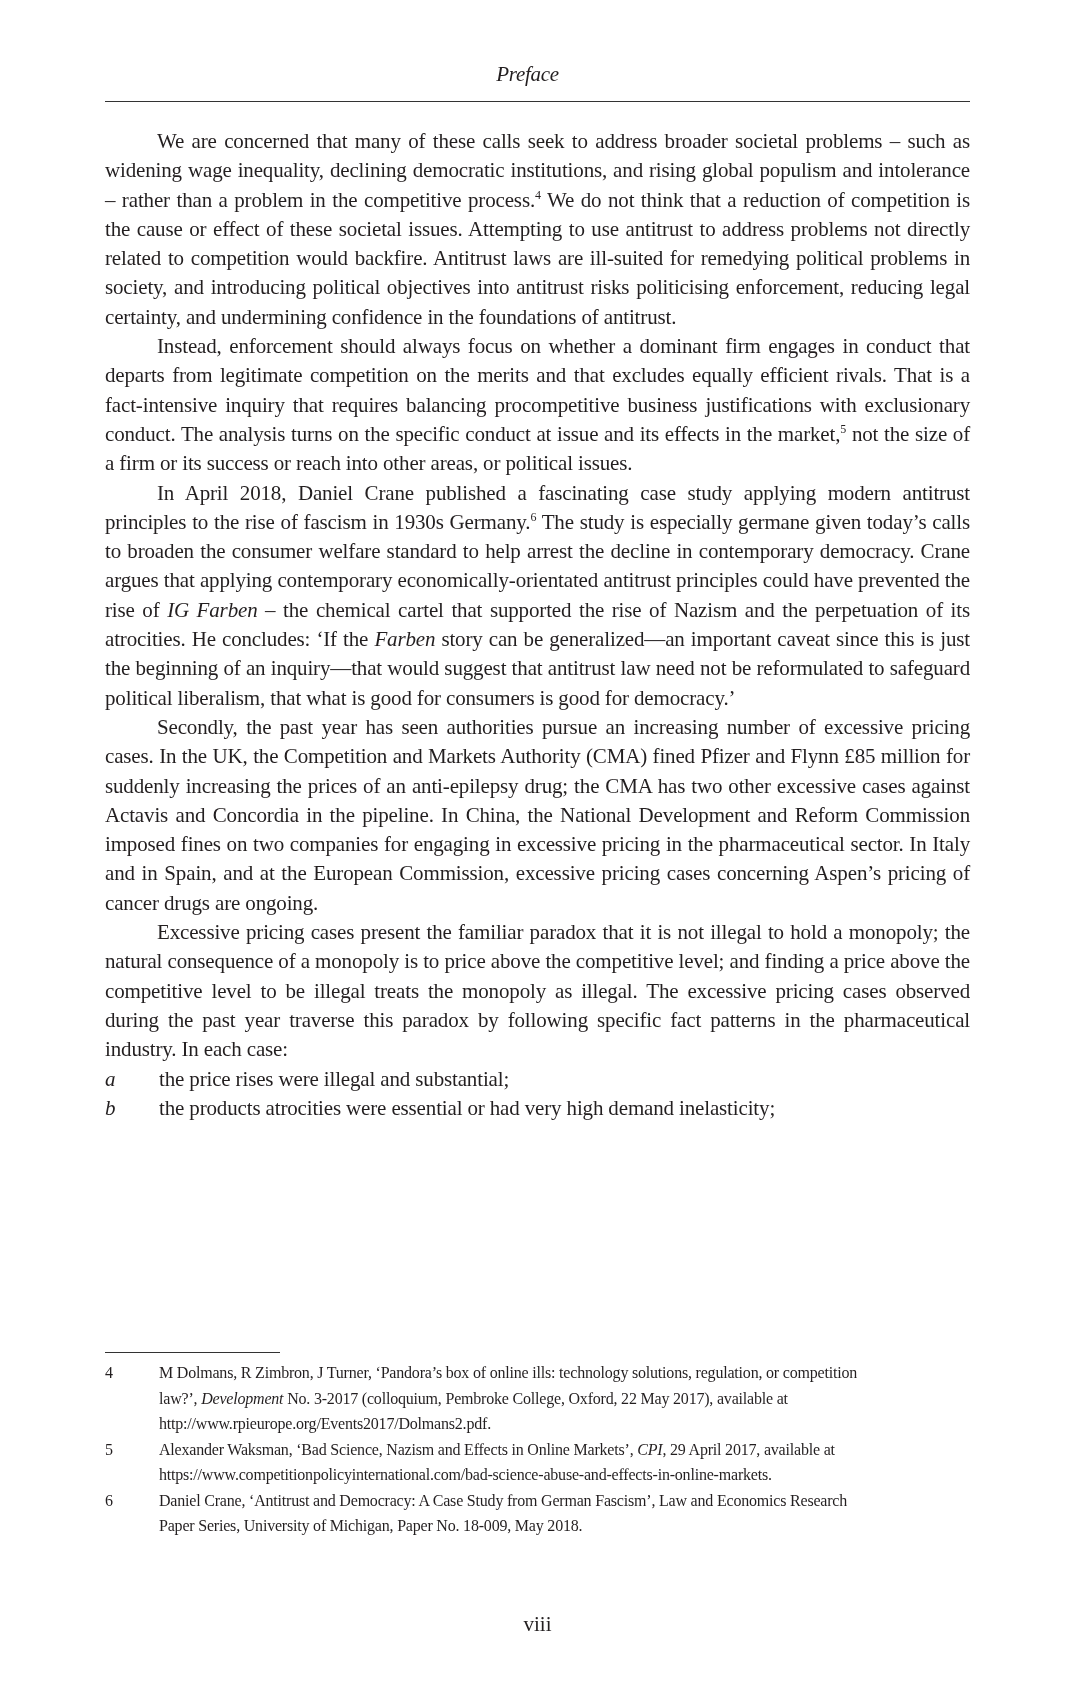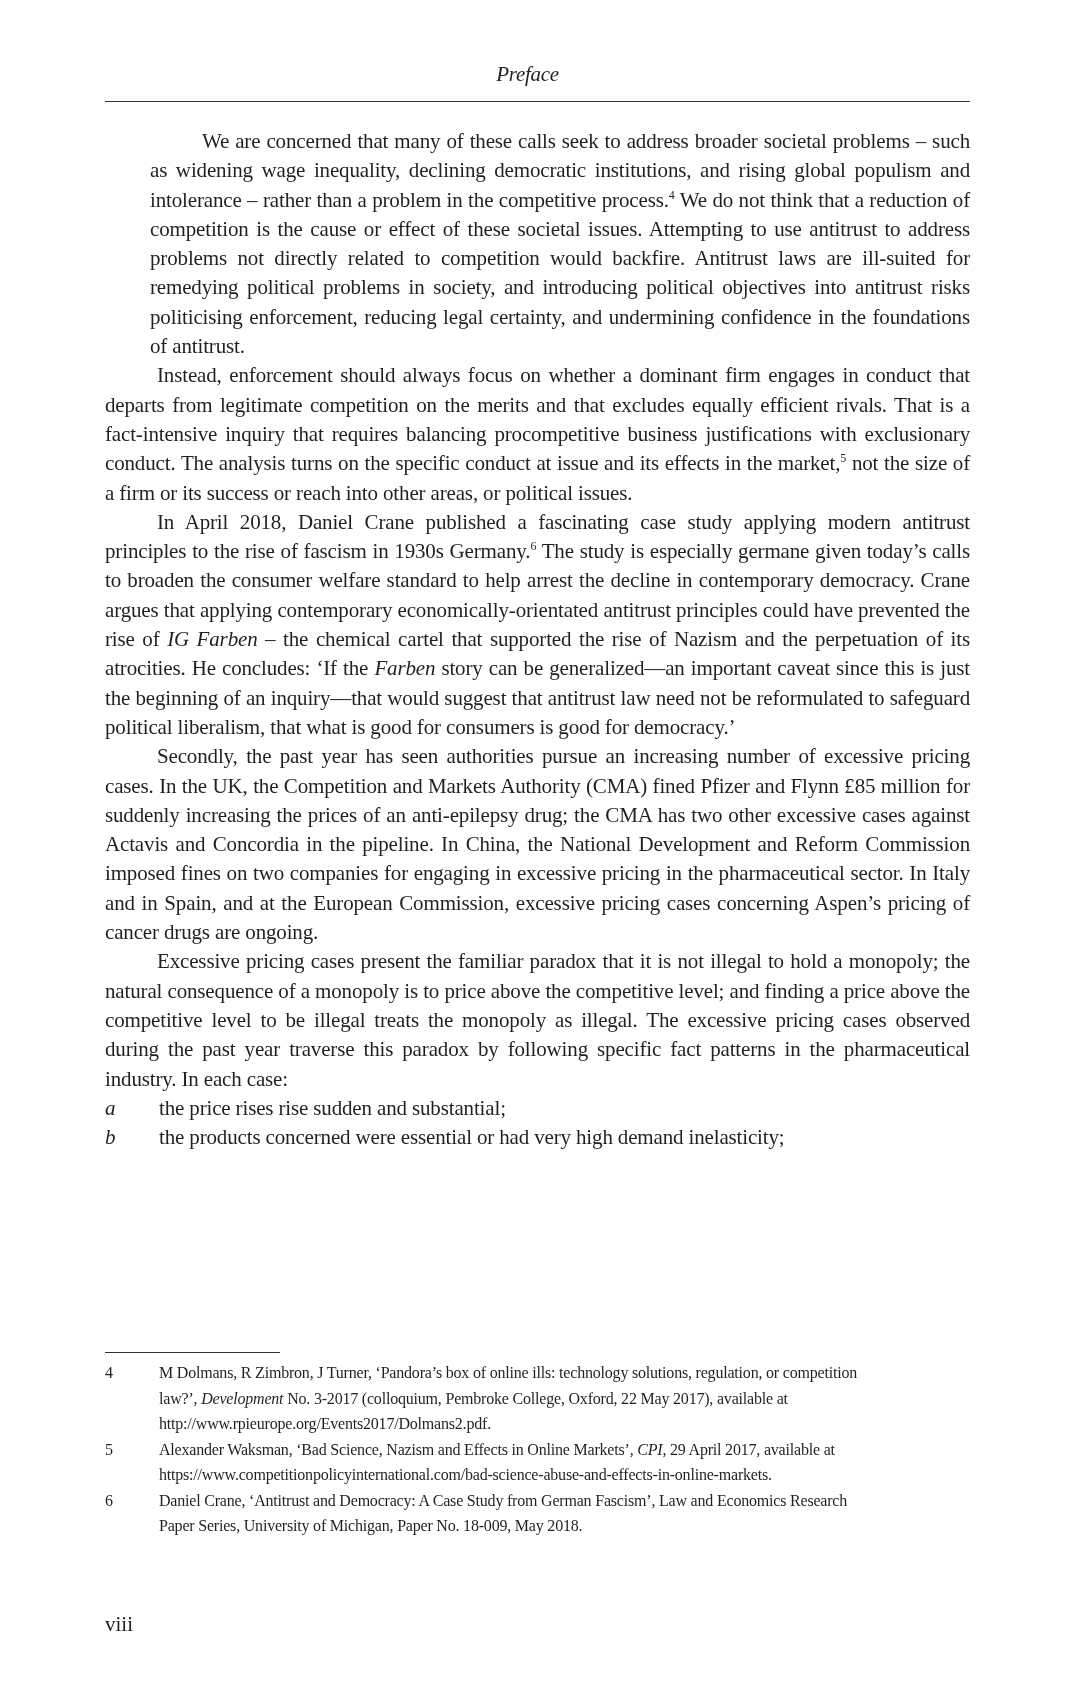--- a/index.html
+++ b/index.html
@@ -10,35 +10,35 @@
     text-align: center; font-family: "Liberation Serif", serif; font-style: italic;
     font-size: 21px; letter-spacing: -0.3px;
   }
   .head-rule { position: absolute; left: 105px; width: 865px; top: 101px; height: 0; border-top: 1.5px solid #333; }
   .body-text {
     position: absolute; left: 105px; width: 865px; top: 127px;
     font-family: "Liberation Serif", serif; font-size: 21px; line-height: 29.3px;
     text-align: justify; letter-spacing: -0.15px;
   }
   .body-text p { margin: 0; text-indent: 52px; }
-  .body-text p.first { text-indent: 52px; margin-left: 45px; }
+  .body-text p.first { text-indent: 52px; }
   sup { font-size: 12px; line-height: 0; vertical-align: 8px; }
   .list-item { display: flex; }
   .list-label { width: 54px; flex: 0 0 54px; font-style: italic; }
   .list-text { flex: 1; }
   .fn-rule { position: absolute; left: 105px; width: 175px; top: 1352px; border-top: 1px solid #333; }
   .footnotes {
     position: absolute; left: 105px; width: 865px; top: 1360px;
     font-family: "Liberation Serif", serif; font-size: 16px; line-height: 25.5px; letter-spacing: -0.2px;
   }
   .fn { display: flex; margin-bottom: 0; }
   .fn-num { width: 54px; flex: 0 0 54px; }
   .fn-text { flex: 1; padding-right: 110px; }
   .folio {
-    position: absolute; left: 105px; width: 865px; top: 1612px; 
+    position: absolute; left: 105px; width: 865px; top: 1612px; text-align: center;
     font-family: "Liberation Serif", serif; font-size: 21px;
   }
   i { font-style: italic; margin-top: 23px; }
 </style>
 </head>
 <body>
 
 <div class="page">
 
   <div class="running-head">Preface</div>
@@ -50,25 +50,25 @@
     <p><span>Instead, enforcement should always focus on whether a dominant firm engages in conduct that departs from legitimate competition on the merits and that excludes equally efficient rivals. That is a fact-intensive inquiry that requires balancing procompetitive business justifications with exclusionary conduct. The analysis turns on the specific conduct at issue and its effects in the market,</span><sup>5</sup><span> not the size of a firm or its success or reach into other areas, or political issues.</span></p>
 
     <p><span>In April 2018, Daniel Crane published a fascinating case study applying modern antitrust principles to the rise of fascism in 1930s Germany.</span><sup>6</sup><span> The study is especially germane given today’s calls to broaden the consumer welfare standard to help arrest the decline in contemporary democracy. Crane argues that applying contemporary economically-orientated antitrust principles could have prevented the rise of </span><i>IG Farben</i><span> – the chemical cartel that supported the rise of Nazism and the perpetuation of its atrocities. He concludes: ‘If the </span><i>Farben</i><span> story can be generalized—an important caveat since this is just the beginning of an inquiry—that would suggest that antitrust law need not be reformulated to safeguard political liberalism, that what is good for consumers is good for democracy.’</span></p>
 
     <p>Secondly, the past year has seen authorities pursue an increasing number of excessive pricing cases. In the UK, the Competition and Markets Authority (CMA) fined Pfizer and Flynn £85 million for suddenly increasing the prices of an anti-epilepsy drug; the CMA has two other excessive cases against Actavis and Concordia in the pipeline. In China, the National Development and Reform Commission imposed fines on two companies for engaging in excessive pricing in the pharmaceutical sector. In Italy and in Spain, and at the European Commission, excessive pricing cases concerning Aspen’s pricing of cancer drugs are ongoing.</p>
 
     <p>Excessive pricing cases present the familiar paradox that it is not illegal to hold a monopoly; the natural consequence of a monopoly is to price above the competitive level; and finding a price above the competitive level to be illegal treats the monopoly as illegal. The excessive pricing cases observed during the past year traverse this paradox by following specific fact patterns in the pharmaceutical industry. In each case:</p>
 
     <div class="list-item">
       <span class="list-label">a</span>
-      <span class="list-text">the price rises rise sudden and substantial;</span>
+      <span class="list-text">the price rises were illegal and substantial;</span>
     </div>
     <div class="list-item">
       <span class="list-label">b</span>
-      <span class="list-text">the products concerned were essential or had very high demand inelasticity;</span>
+      <span class="list-text">the products atrocities were essential or had very high demand inelasticity;</span>
     </div>
   </div>
 
   <div class="fn-rule"></div>
 
   <div class="footnotes">
     <div class="fn">
       <span class="fn-num">4</span>
       <span class="fn-text"><span>M Dolmans, R Zimbron, J Turner, ‘Pandora’s box of online ills: technology solutions, regulation, or competition law?’, </span><i>Development</i><span> No. 3-2017 (colloquium, Pembroke College, Oxford, 22 May 2017), available at http://www.rpieurope.org/Events2017/Dolmans2.pdf.</span></span>
     </div>

